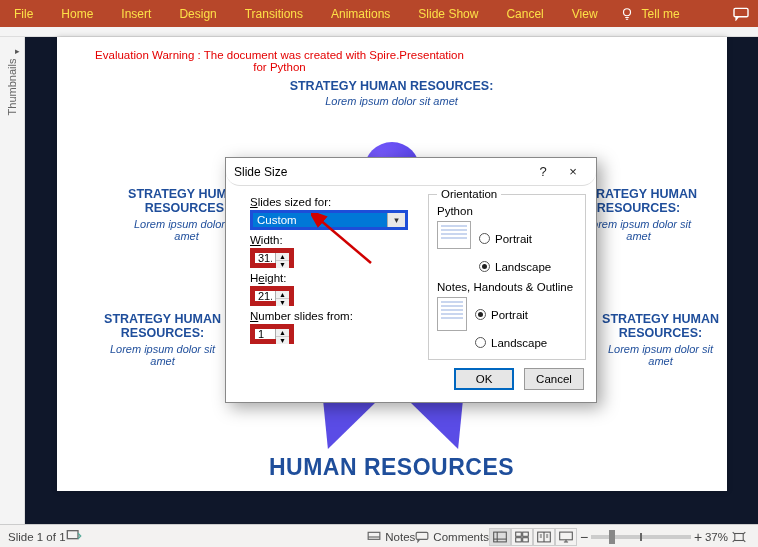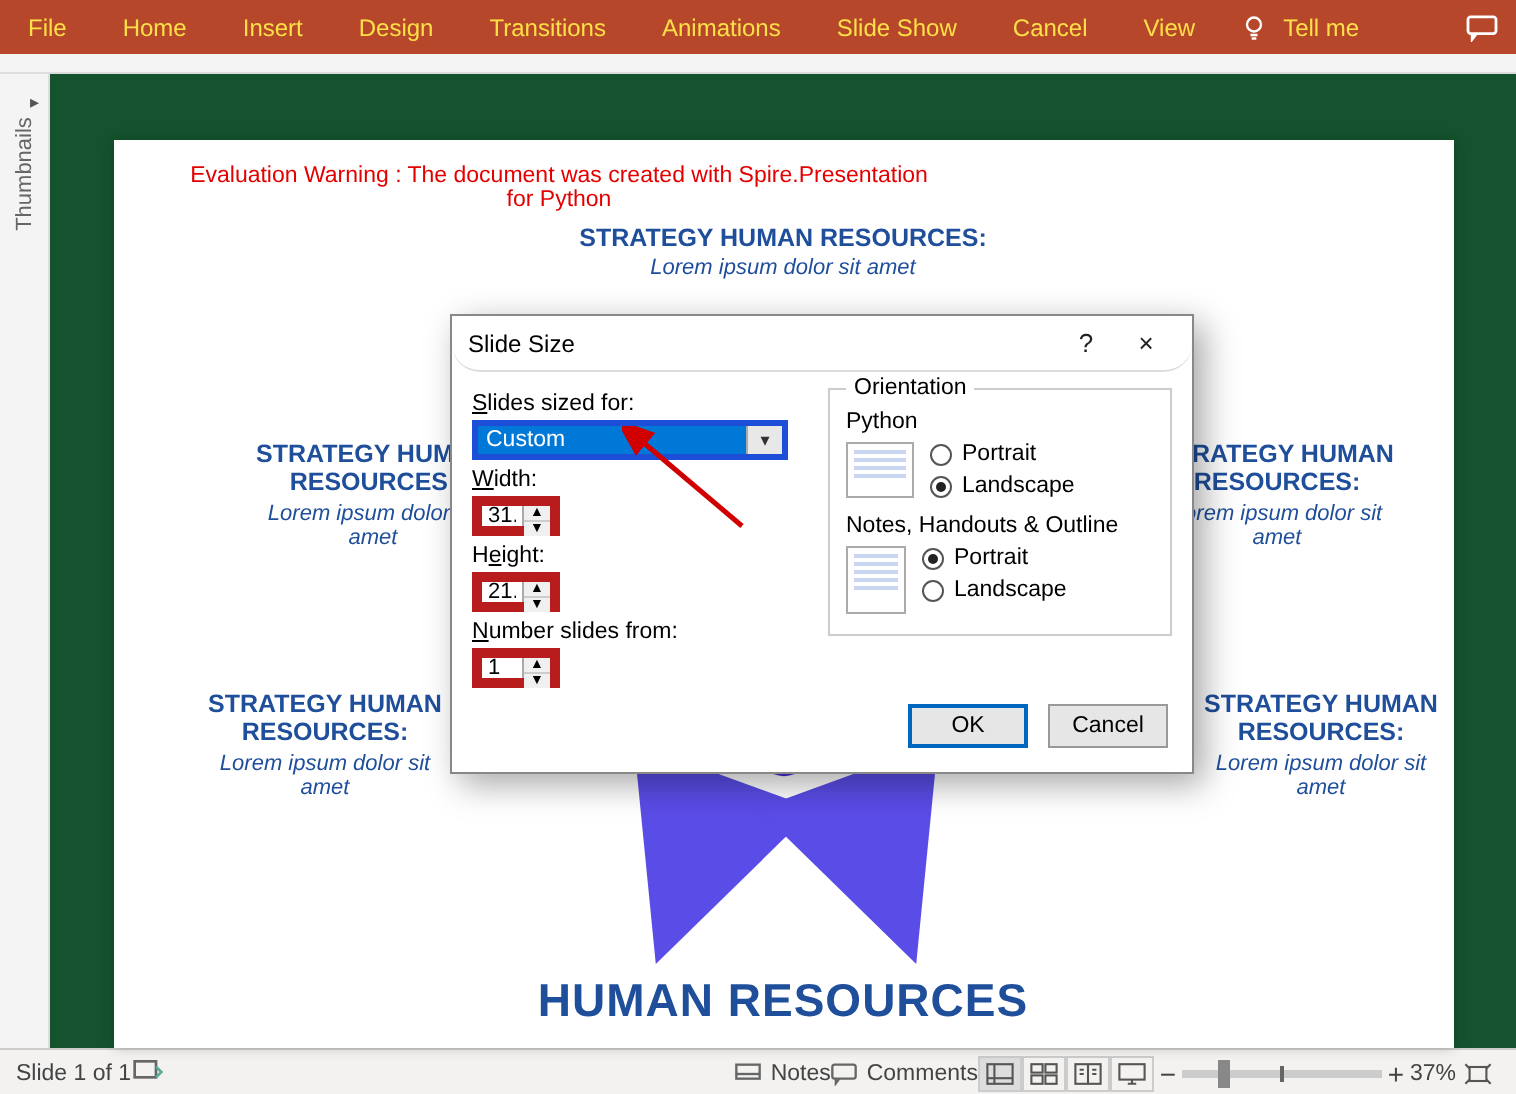--- a/index.html
+++ b/index.html
@@ -9,58 +9,58 @@
   .ribbon .tab { padding: 0 14px; height: 100%; display: flex; align-items: center; cursor: pointer; }
   .ribbon .spacer { flex: 1; }
   .ribbon .icon { margin: 0 8px; display: flex; align-items: center; }
   .subribbon { height: 10px; background: #f4f4f4; border-bottom: 1px solid #ddd; }
   
   .main { display: flex; height: calc(100% - 25px - 10px - 25px); background: #eee; }
   .thumbpanel { width: 25px; background: #f4f4f4; border-right: 1px solid #ddd; display: flex; align-items: flex-start; justify-content: center; padding-top: 10px; }
   .thumbpanel .lbl { transform: rotate(-90deg); transform-origin: center; font-size: 11px; color: #666; white-space: nowrap; position: relative; top: 34px; }
   .thumbpanel .chev { position: absolute; left: 15px; top: 46px; font-size: 9px; color: #555; }
   
-  .canvas-wrap { flex: 1; display: flex; align-items: flex-end; justify-content: center; background: #14532d; position: relative; }
+  .canvas-wrap { flex: 1; display: flex; align-items: flex-start; justify-content: center; background: #0f172a; position: relative; }
   .slide { width: 670px; height: 454px; background: #fff; box-shadow: 0 0 6px rgba(0,0,0,0.2); position: relative; overflow: hidden; }
   .warn { position: absolute; top: 12px; left: 38px; width: 370px; color: #e40000; font-size: 11.5px; text-align: center; }
   .strat { position: absolute; text-align: center; }
   .strat .t { color: #1f4e9b; font-weight: 700; font-size: 12.5px; line-height: 1.15; }
   .strat .s { color: #1f4e9b; font-style: italic; font-size: 11px; margin-top: 2px; }
   .big-title { position: absolute; left: 0; right: 0; bottom: 10px; text-align: center; color: #1f4e9b; font-weight: 800; font-size: 23px; letter-spacing: 0.5px; }
   
   .figure { position: absolute; left: 50%; top: 105px; transform: translateX(-50%); width: 170px; height: 290px; }
   .figure .head { width: 56px; height: 56px; border-radius: 50%; background: radial-gradient(circle at 30% 30%, #7a5cff, #4a3be0); position: absolute; left: 57px; top: 0; }
   .figure .body { width: 130px; height: 130px; background: linear-gradient(135deg, #6a5cff, #3f2ed6); border-radius: 14px; position: absolute; left: 20px; top: 62px; transform: rotate(45deg); }
   .figure .leg1 { width: 0; height: 0; border-left: 48px solid transparent; border-right: 48px solid transparent; border-top: 100px solid #5a4ce6; position: absolute; left: -10px; top: 210px; transform: rotate(20deg); }
   .figure .leg2 { width: 0; height: 0; border-left: 48px solid transparent; border-right: 48px solid transparent; border-top: 100px solid #5a4ce6; position: absolute; left: 86px; top: 210px; transform: rotate(-20deg); }
   
   .dialog { position: absolute; left: 225px; top: 157px; width: 372px; background: #fff; border: 1px solid #888; box-shadow: 5px 5px 16px rgba(0,0,0,0.35); font-size: 11.5px; }
   .dialog .titlebar { height: 28px; display: flex; align-items: center; padding: 0 8px; border-bottom: 1px solid #ddd; border-radius: 14px; }
   .dialog .titlebar .t { flex: 1; font-size: 12px; }
   .dialog .titlebar .hbtn { width: 30px; text-align: center; font-size: 13px; color: #222; cursor: pointer; }
   .dialog .body { display: flex; padding: 6px 10px 8px 10px; gap: 14px; }
-  .leftcol { width: 164px; }
+  .leftcol { width: 164px; margin-left: 14px; }
   .rightcol { flex: 1; }
   .flabel { margin: 4px 0 2px 0; }
   .combo { display: flex; width: 158px; height: 20px; border: 3px solid #1d4ed8; }
   .combo .val { flex: 1; background: #0078d7; color: #fff; padding: 1px 4px; font-size: 11.5px; }
   .combo .arr { width: 18px; background: #e8e8e8; border-left: 1px solid #aaa; display: flex; align-items: center; justify-content: center; font-size: 9px; color: #333; }
   .spin { display: flex; width: 44px; height: 20px; border: 5px solid #b91c1c; margin-top: 1px; }
   .spin input { flex: 1; border: none; font-size: 11px; padding: 0 3px; outline: none; width: 100%; }
   .spin .arrs { width: 14px; display: flex; flex-direction: column; border-left: 1px solid #aaa; }
   .spin .arrs div { flex: 1; font-size: 7px; display: flex; align-items: center; justify-content: center; background: #f0f0f0; border-bottom: 1px solid #ccc; }
   .spin .arrs div:last-child { border-bottom: none; }
   .fieldset { border: 1px solid #ccc; padding: 6px 8px 10px 8px; margin-top: 2px; }
   .fieldset .leg { position: relative; top: -13px; background: #fff; padding: 0 4px; display: inline-block; }
   .fsrow { display: flex; align-items: flex-start; gap: 8px; margin-top: -6px; }
   .pageicon { width: 30px; height: 34px; border: 1px solid #aaa; background: #fff; display: flex; flex-direction: column; padding: 3px; gap: 2px; }
   .pageicon.landscape { width: 34px; height: 28px; }
   .pageicon div { height: 2px; background: #c9d6ef; }
   .radios { display: flex; flex-direction: column; gap: 4px; font-size: 11.5px; }
-  .radio { display: flex; align-items: center; gap: 5px; cursor: pointer; }
+  .radio { display: flex; gap: 5px; cursor: pointer; margin-top: 12px; }
   .radio .r { width: 11px; height: 11px; border: 1px solid #555; border-radius: 50%; display: flex; align-items: center; justify-content: center; }
   .radio .r.sel::after { content: ""; width: 5px; height: 5px; background: #222; border-radius: 50%; }
   .subhead { margin: 8px 0 4px 0; }
   .dlgbtns { display: flex; justify-content: flex-end; gap: 10px; padding: 0 12px 12px 0; }
   .dlgbtns button { width: 60px; height: 22px; font-size: 11.5px; background: #e6e6e6; border: 1px solid #999; cursor: pointer; }
   .dlgbtns button.primary { border: 2px solid #0067c0; background: #e6e6e6; }
   
   .arrow-ann { position: absolute; left: 311px; top: 213px; pointer-events: none; }
   
   .statusbar { height: 25px; background: #f3f2f1; border-top: 1px solid #ccc; display: flex; align-items: center; font-size: 11.5px; color: #444; padding: 0 8px; }

